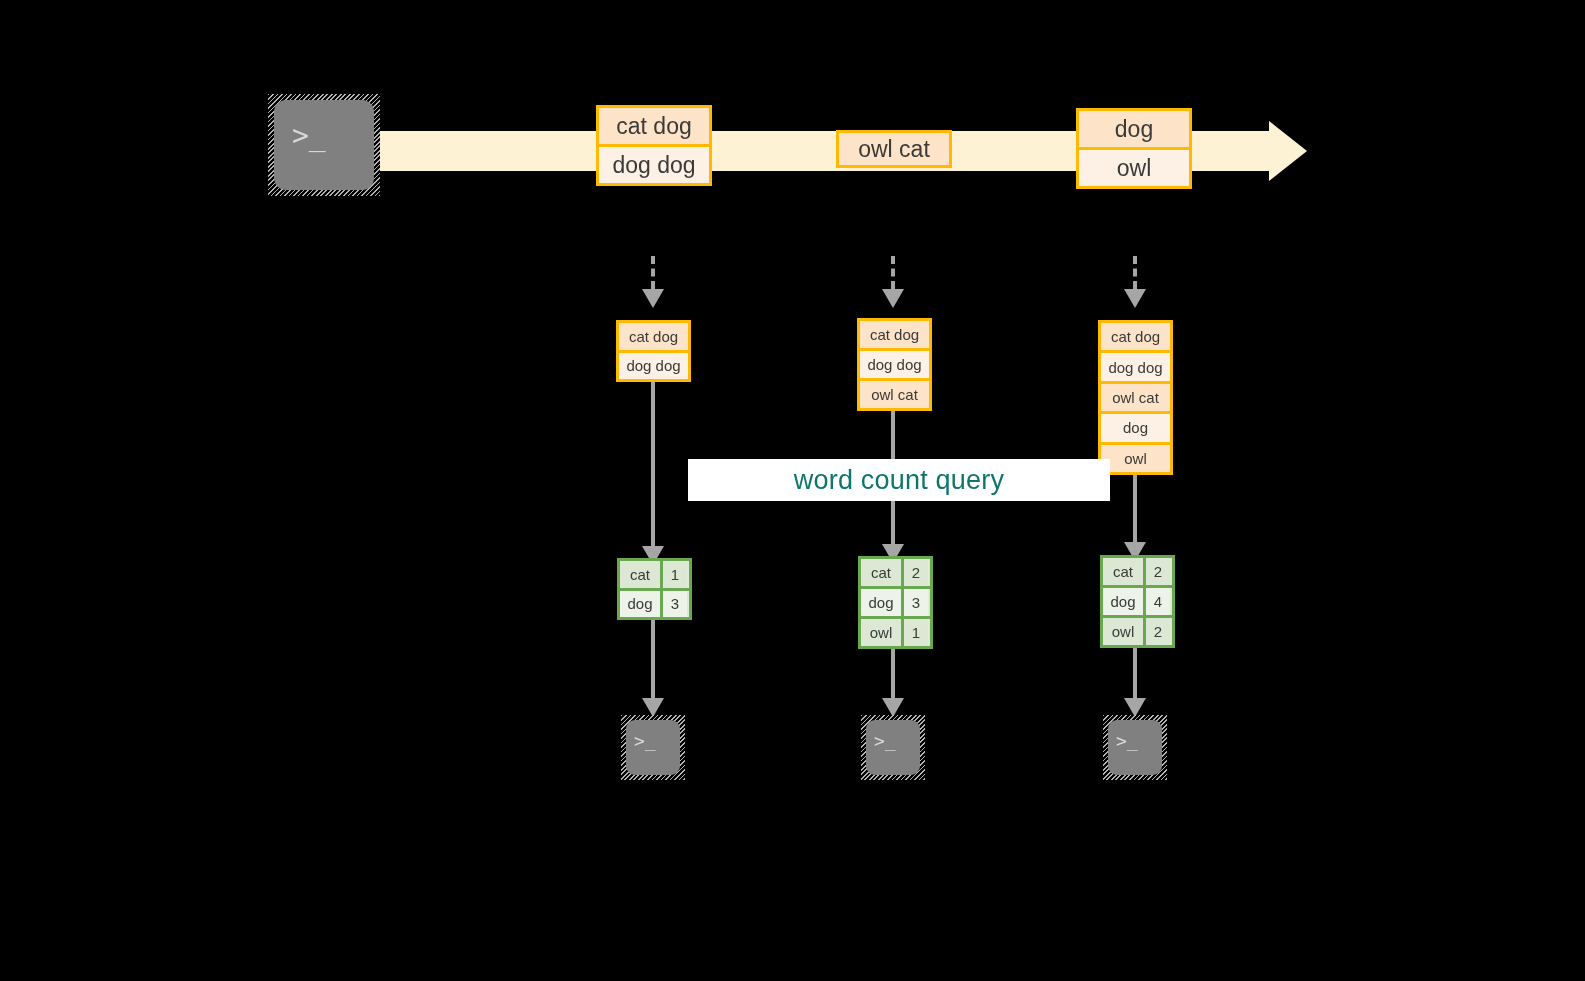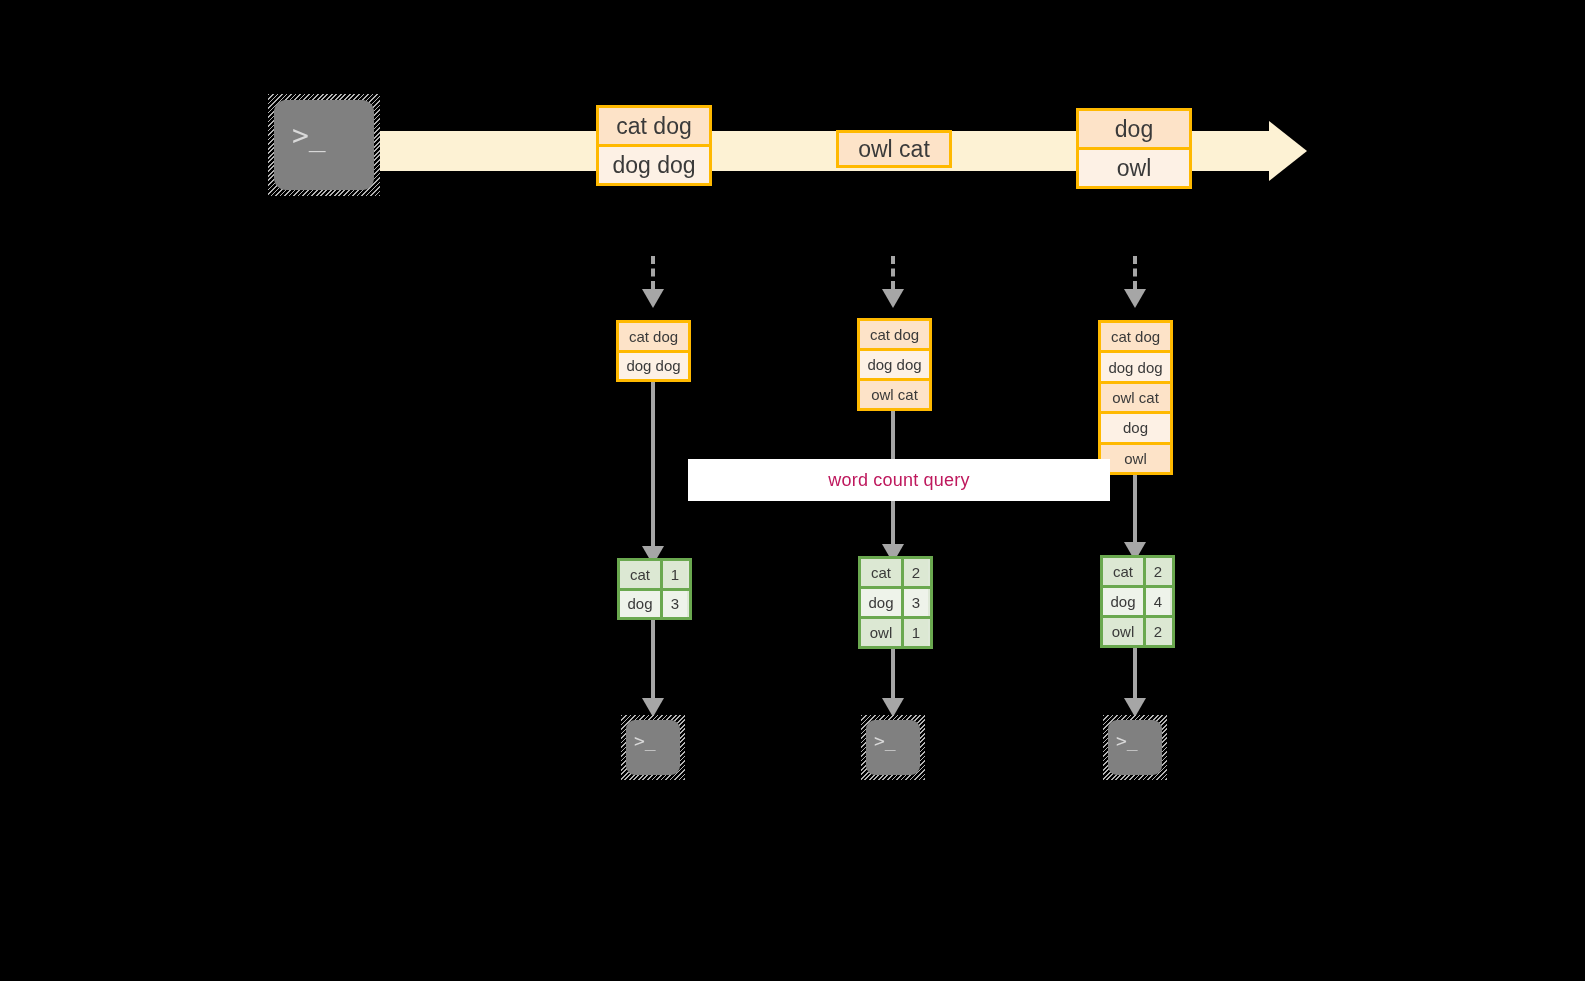--- a/index.html
+++ b/index.html
@@ -132,22 +132,22 @@
 
   
   .query-band {
     position: absolute;
     background: #ffffff;
     display: flex;
     align-items: center;
     justify-content: center;
   }
   .query-band .label {
-    font-size: 18px;
-    color: #be185d;
+    font-size: 27px;
+    color: #0f766e;
     white-space: nowrap;
     letter-spacing: 0.2px;
   }
 </style>
 </head>
 <body>
 
 <div id="canvas">
 
   <div class="stream-arrow">

